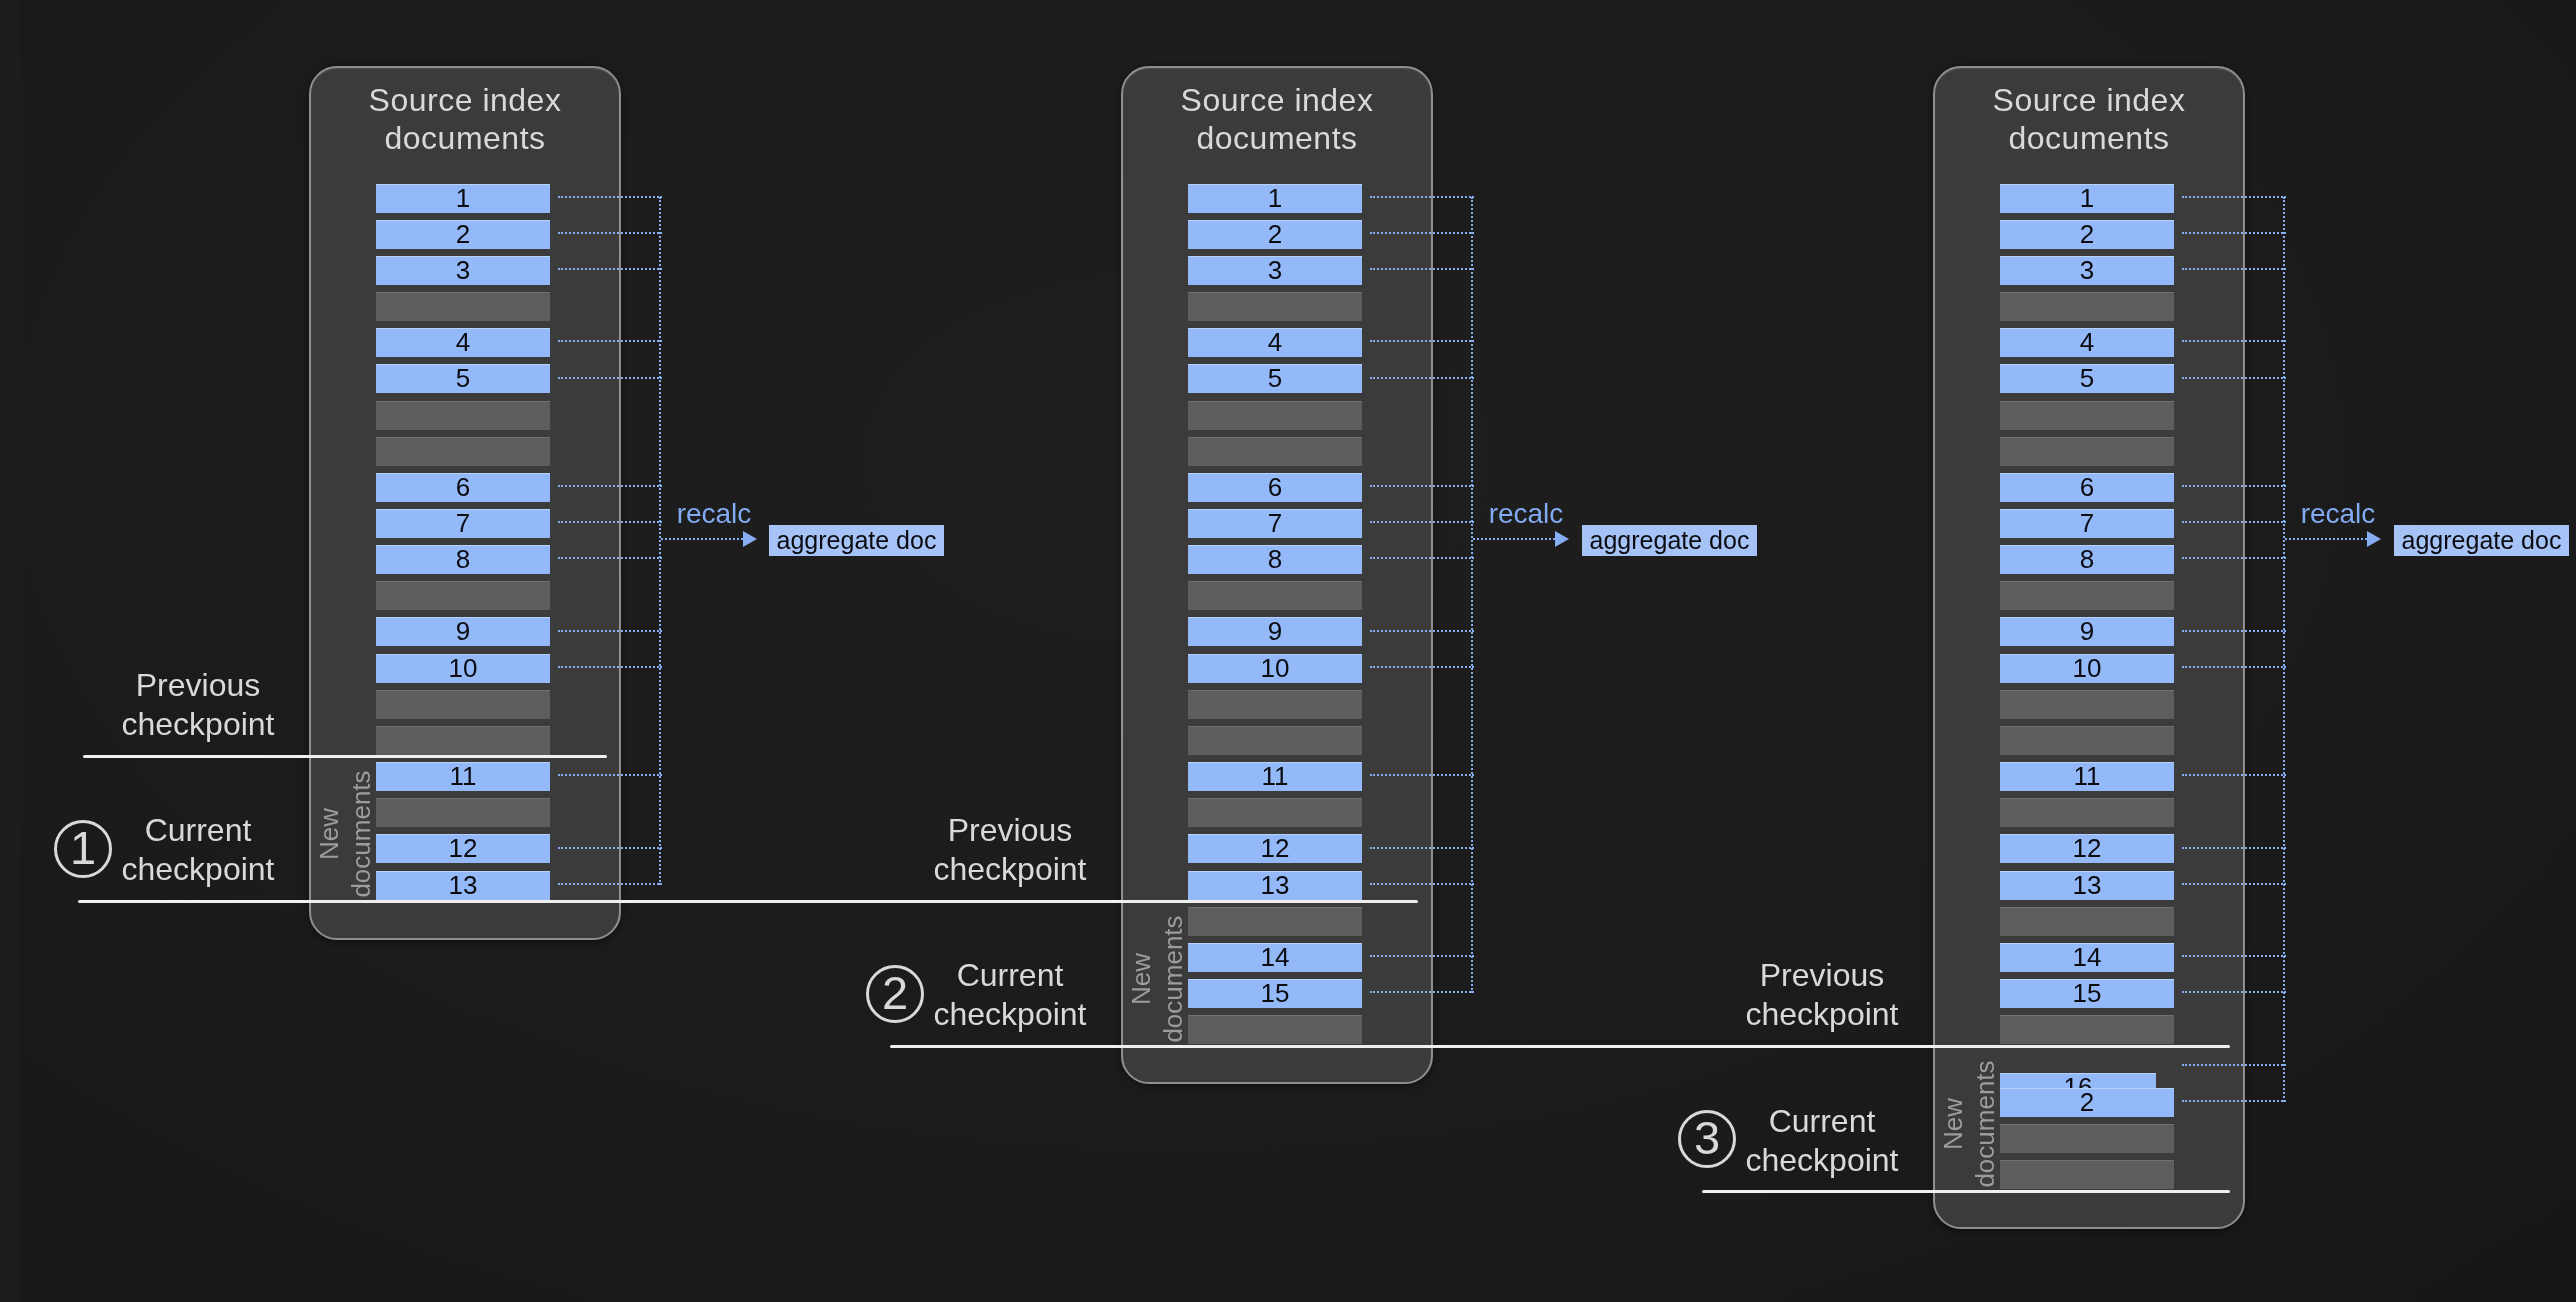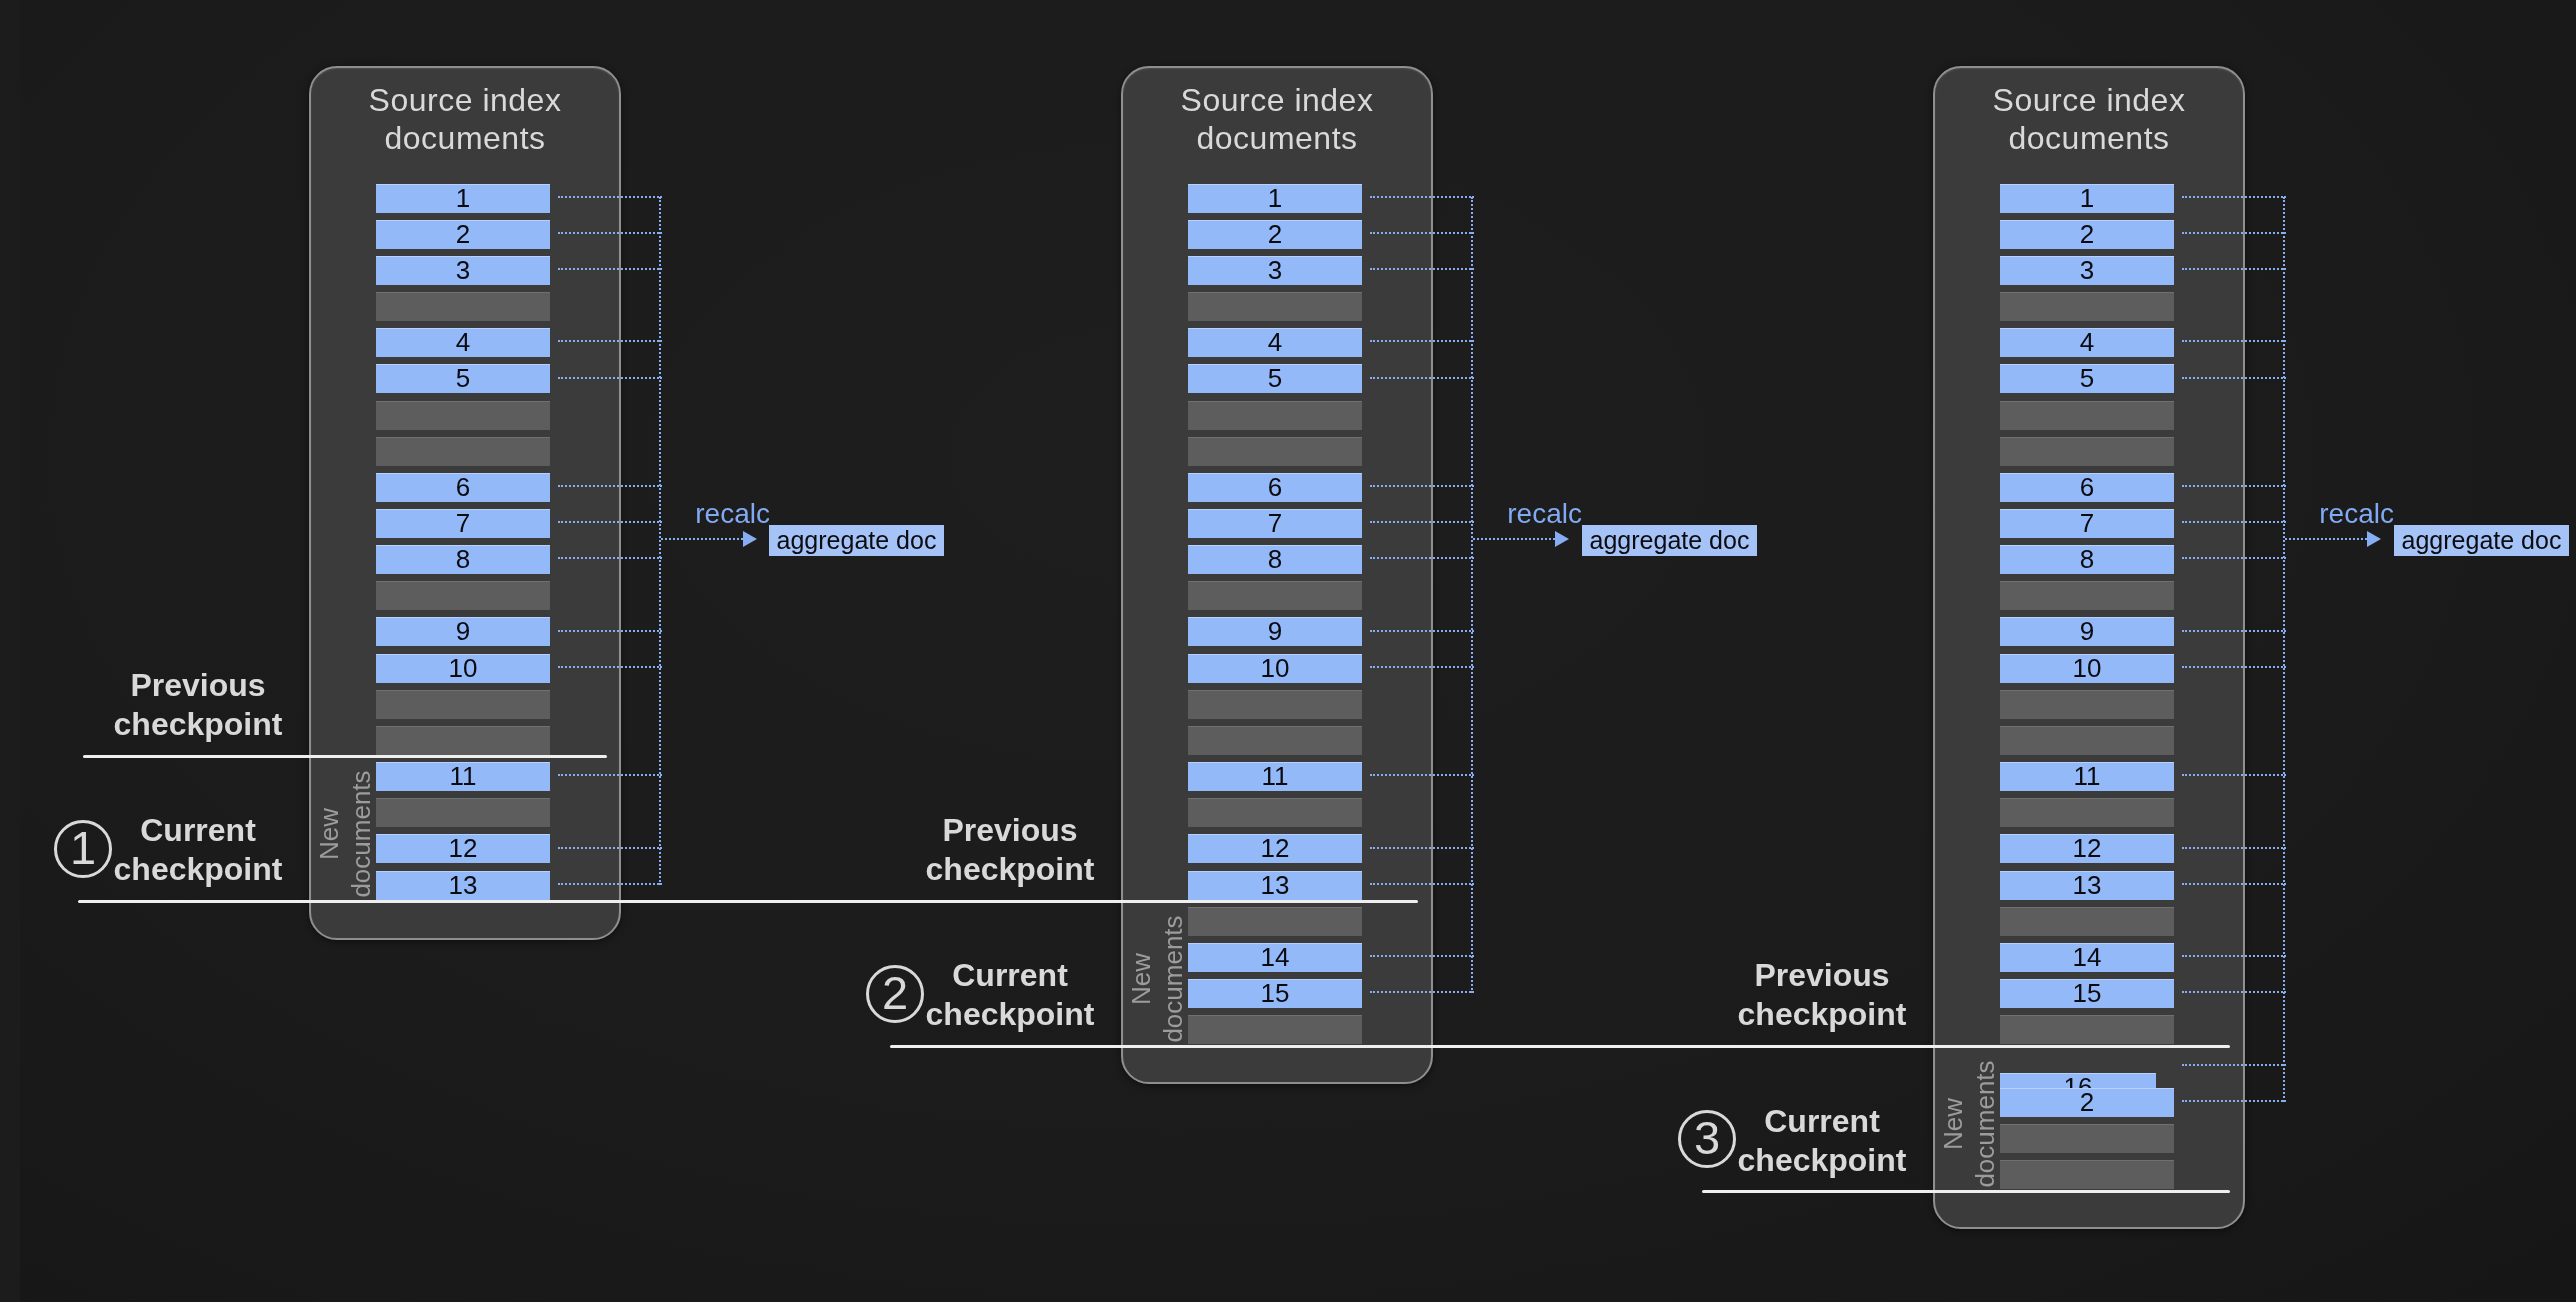--- a/index.html
+++ b/index.html
@@ -41,21 +41,21 @@
     position: absolute;
     background: var(--empty-bar);
     box-shadow: inset 0 0.9px 0 rgba(255,255,255,0.12);
   }
   .dotted-h { position: absolute; height: 0; border-top: 2.8px dotted var(--dotted-line); }
   .dotted-v { position: absolute; width: 0; border-left: 2.8px dotted var(--dotted-line); }
   .recalc-text {
     position: absolute;
     color: var(--recalc-text);
     font-size: 28px;
-    text-align: right;
+    text-align: center;
     width: 112px;
   }
   .arrow-head {
     position: absolute;
     width: 0; height: 0;
     border-left: 14px solid var(--dotted-line);
     border-top: 8.4px solid transparent;
     border-bottom: 8.4px solid transparent;
   }
   .agg-box {
@@ -76,21 +76,20 @@
     transform: translate(-50%, -50%) rotate(-90deg);
   }
   .cp-line { position: absolute; height: 2.8px; background: var(--checkpoint-line); border-radius: 1.9px; }
   .cp-label {
     position: absolute;
     width: 300px;
     text-align: center;
     color: var(--label-text);
     font-size: 32px;
     line-height: 39px;
-    font-weight: bold;
   }
   .step-circle {
     position: absolute;
     width: 58px; height: 58px;
     border: 3.7px solid var(--label-text);
     border-radius: 50%;
     color: var(--label-text);
     font-size: 47px;
     display: flex;
     align-items: center;

